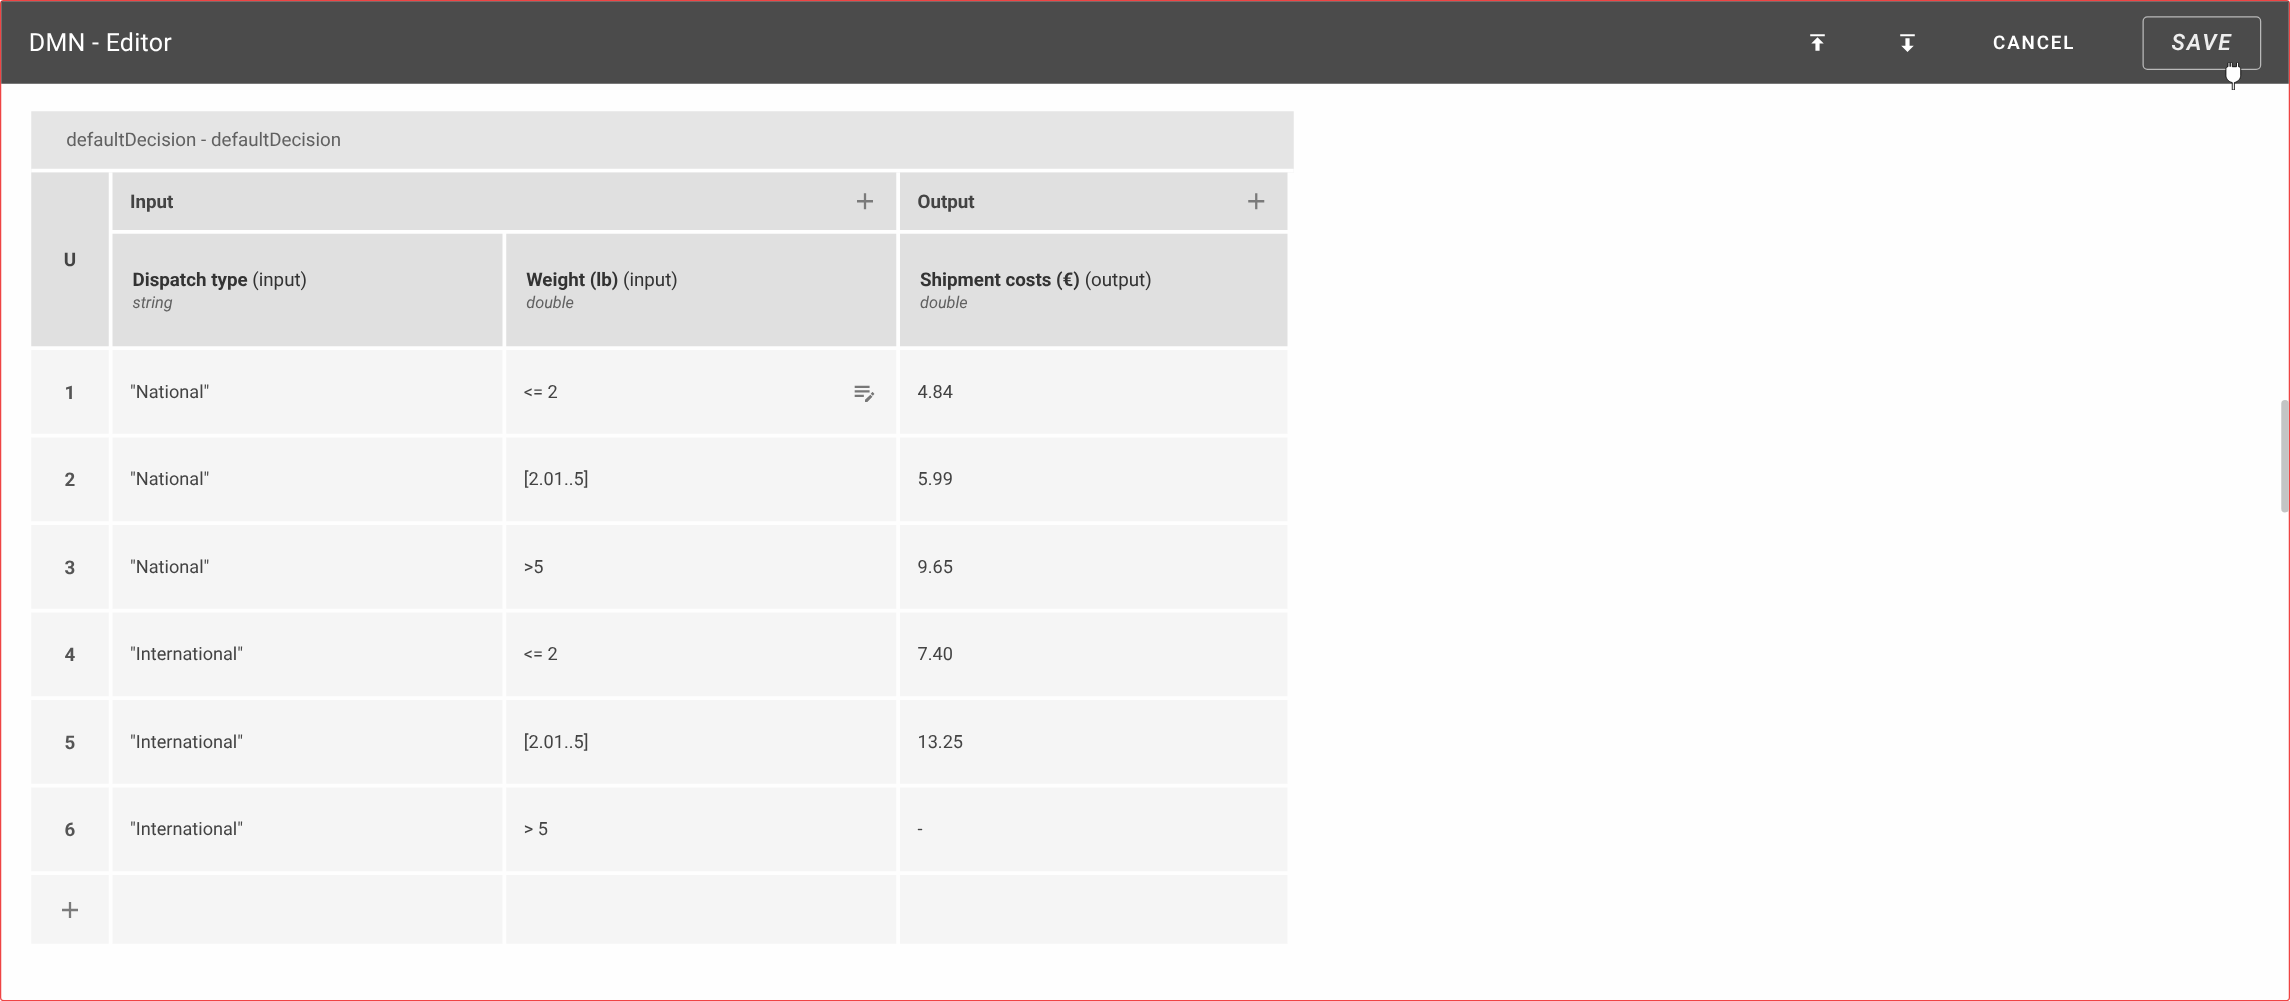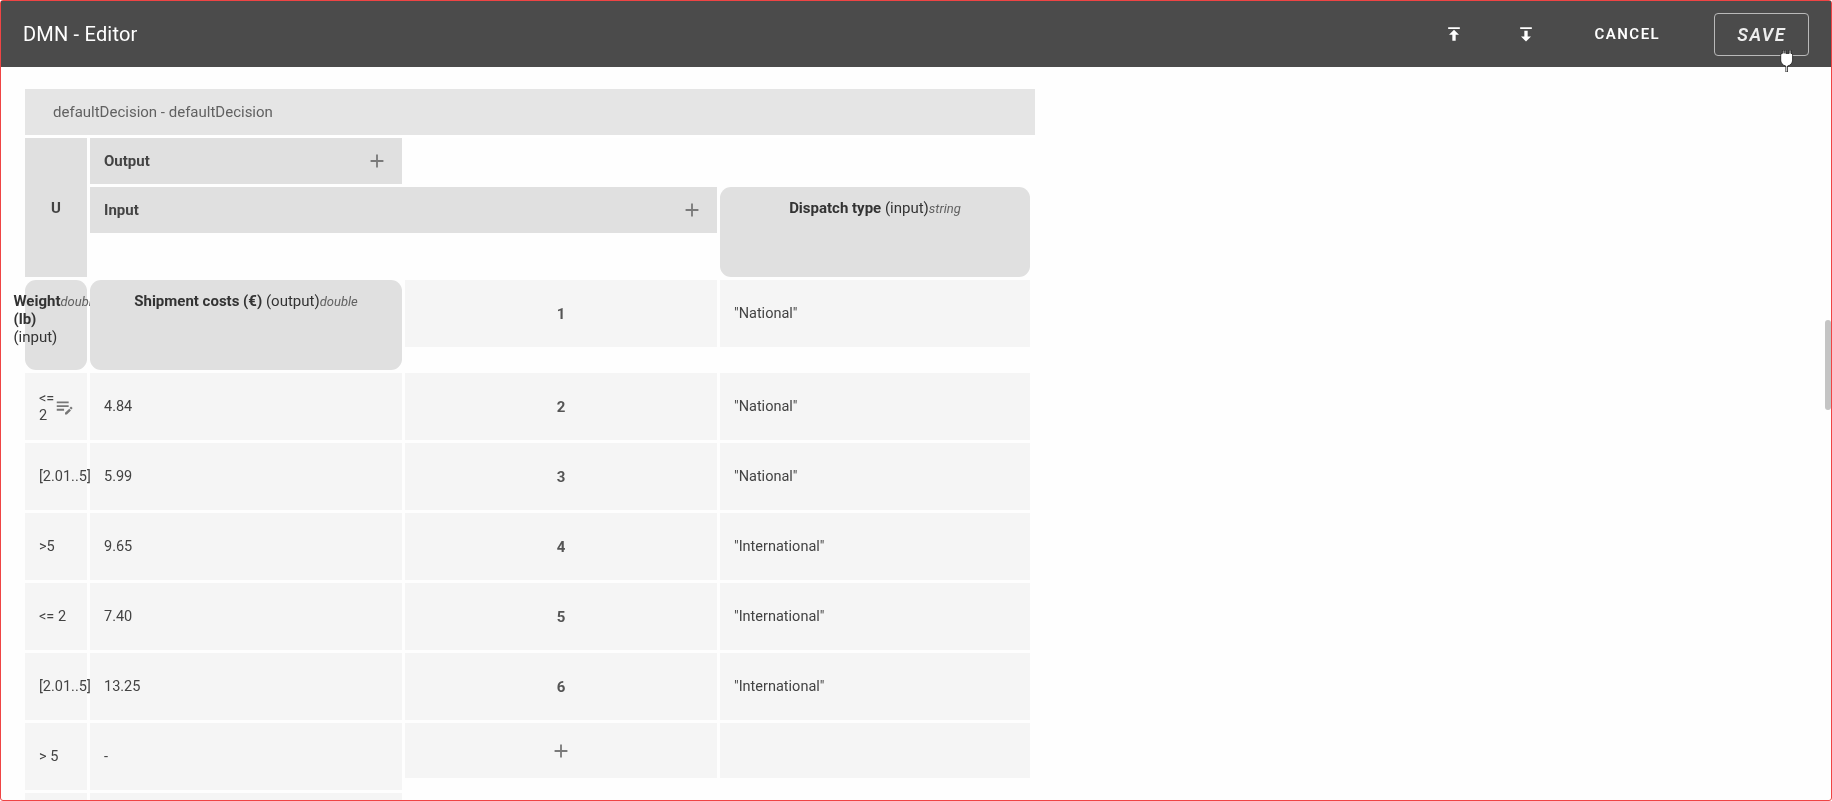--- a/index.html
+++ b/index.html
@@ -119,23 +119,22 @@
     color: #7a7a7a;
     cursor: pointer;
     display: inline-flex;
   }
   .plus-icon svg { width: 22px; height: 22px; fill: #7a7a7a; }
   .col-head {
     background: #e0e0e0;
     padding: 12px 16px 12px 16px;
     min-height: 90px;
     display: flex;
-    flex-direction: row;
-    justify-content: center;
-    border-radius: 11px;
+    flex-direction: column;
+    justify-content: center;
   }
   .col-head .col-title { font-size: 15px; color: #333; }
   .col-head .col-title .bold { font-weight: 700; }
   .col-head .col-type { font-size: 13px; color: #616161; margin-top: 2px; font-style: italic; }
   .row-num {
     background: #f5f5f5;
     display: flex;
     align-items: center;
     justify-content: center;
     font-weight: 700;
@@ -216,31 +215,31 @@
     </div>
   </div>
 
   <div class="content">
     <div class="decision-table">
       <div class="dt-caption">defaultDecision - defaultDecision</div>
       <div class="dt-grid">
 
         <div class="hdr-policy">U</div>
 
-        <div class="hdr-group">
-          <span>Output</span>
+        <div class="hdr-group input-group">
+          <span>Input</span>
           <span class="plus-icon">
             <svg viewBox="0 0 24 24">
                 <path d="M19 13h-6v6h-2v-6H5v-2h6V5h2v6h6v2z"></path>
               </svg>
           </span>
         </div>
 
-        <div class="hdr-group input-group">
-          <span>Input</span>
+        <div class="hdr-group">
+          <span>Output</span>
           <span class="plus-icon">
             <svg viewBox="0 0 24 24">
                 <path d="M19 13h-6v6h-2v-6H5v-2h6V5h2v6h6v2z"></path>
               </svg>
           </span>
         </div>
 
         <div class="col-head">
           <div class="col-title"><span class="bold">Dispatch type</span> <span>(input)</span></div>
           <div class="col-type">string</div>

